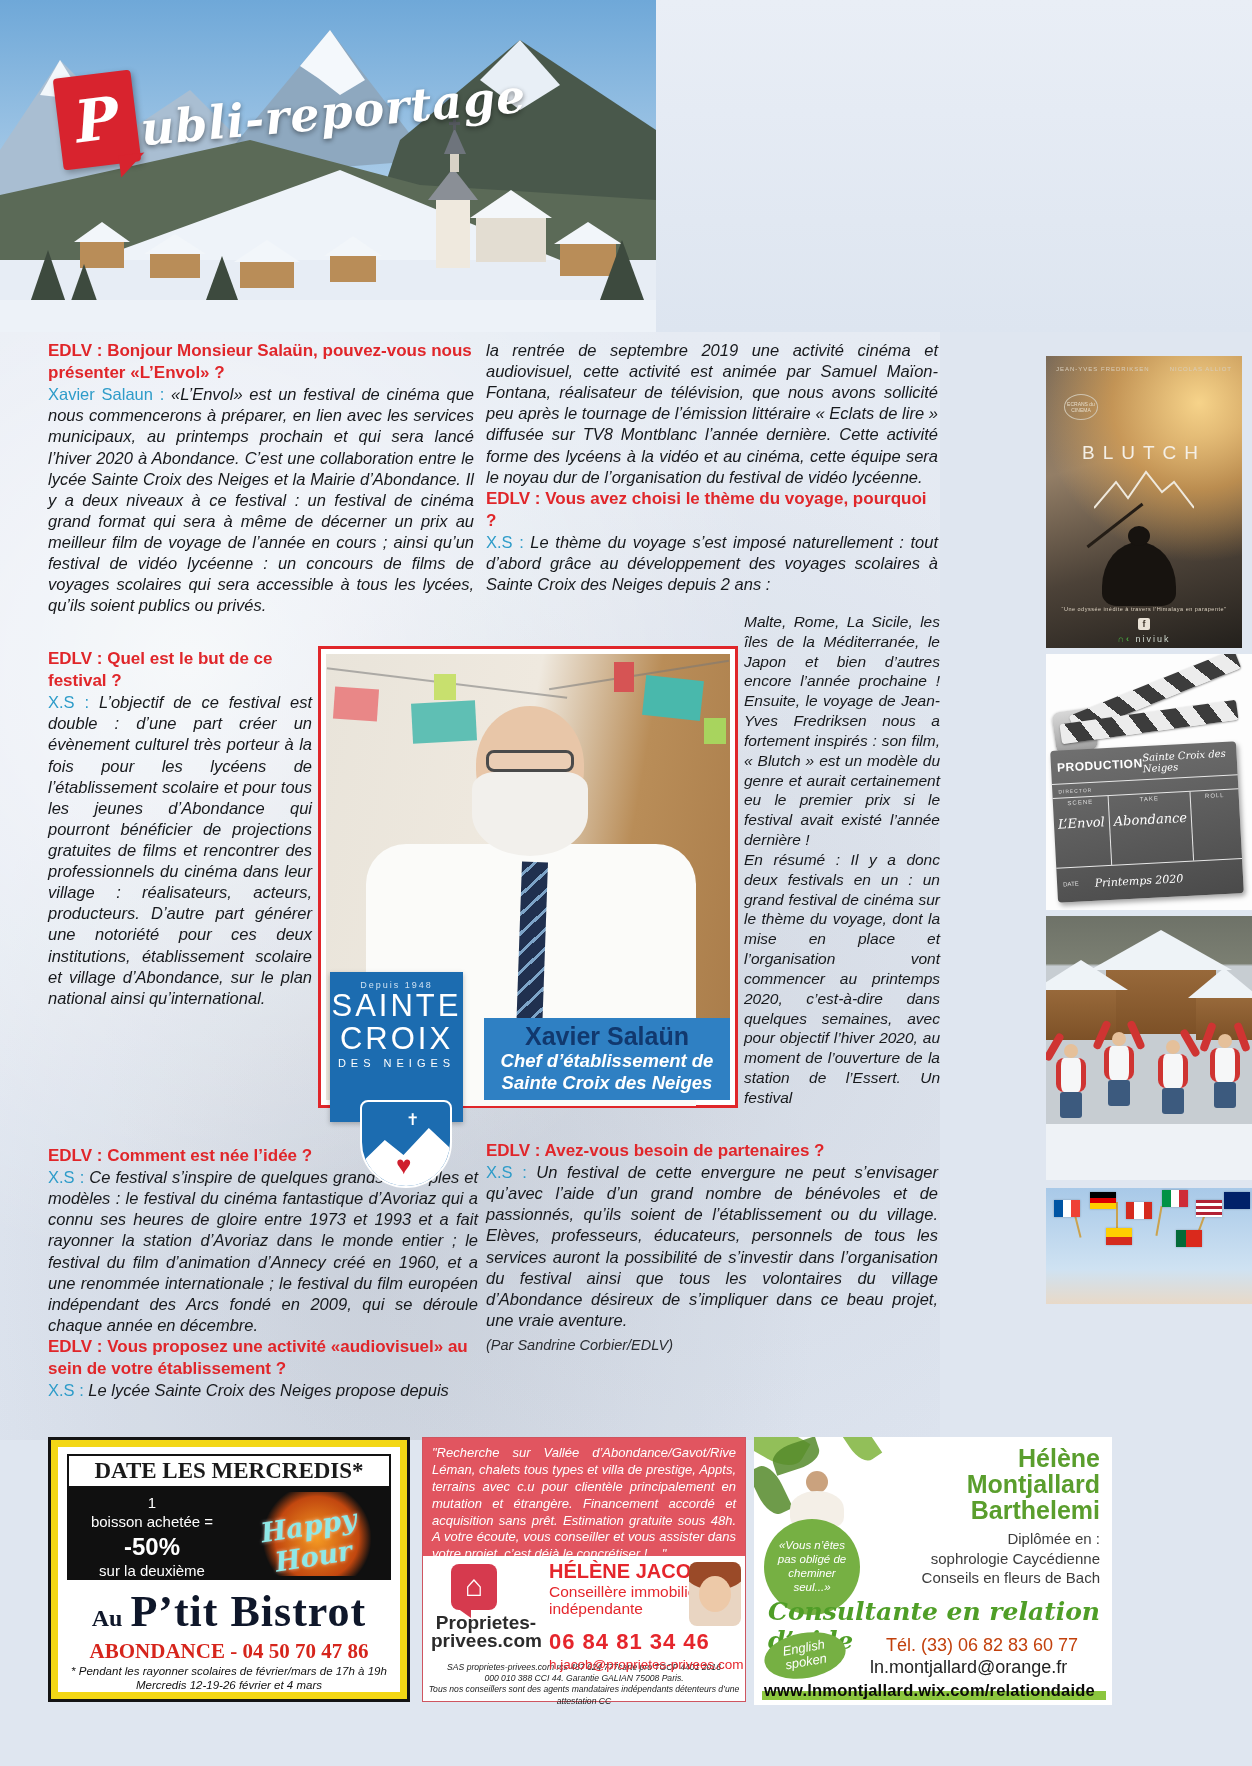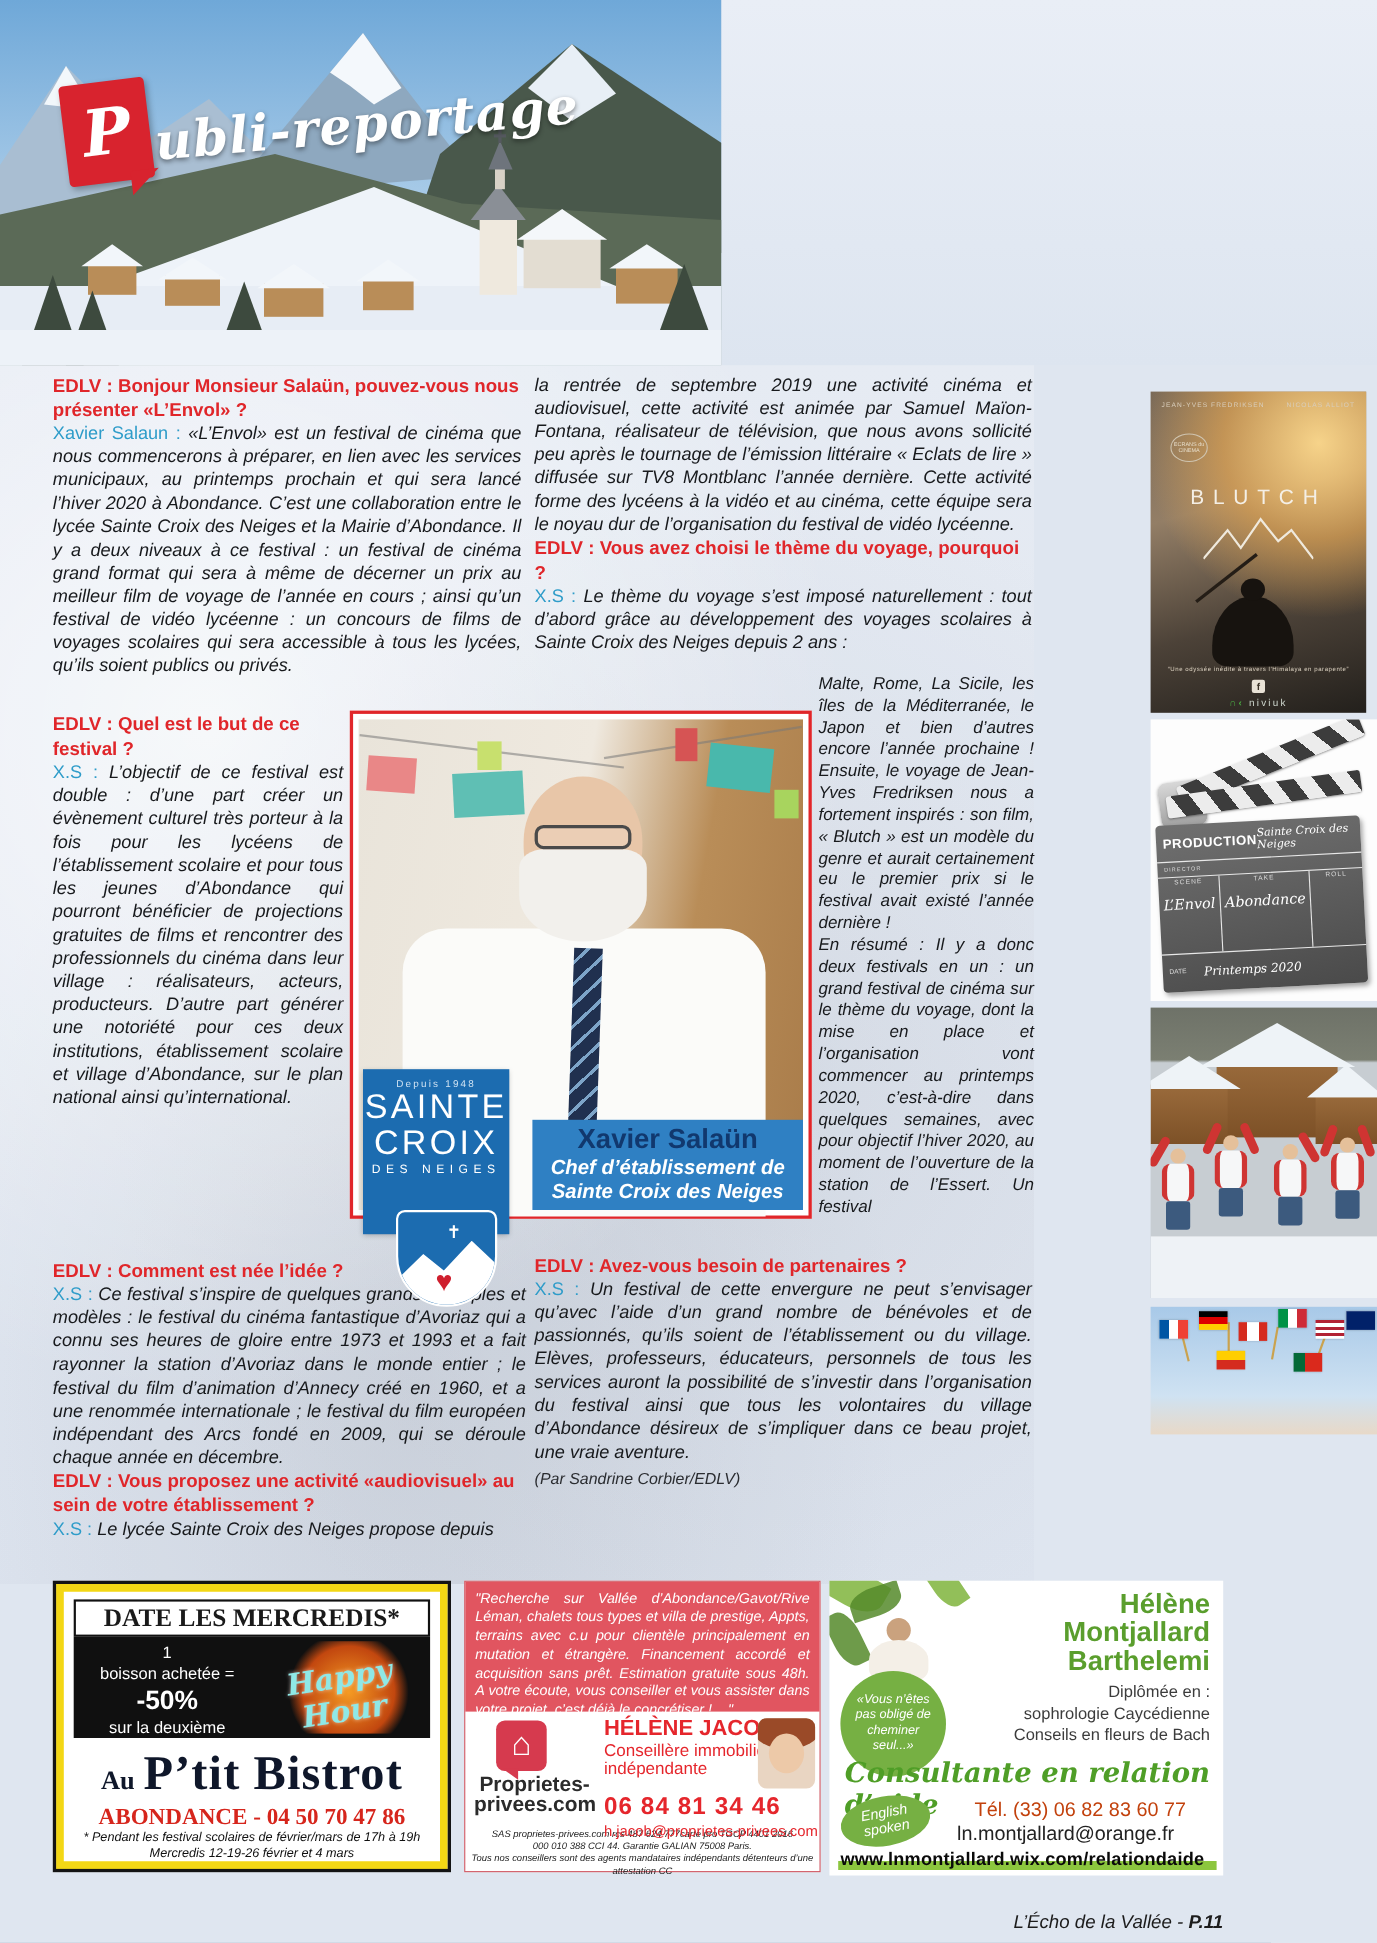--- a/index.html
+++ b/index.html
@@ -452,21 +452,21 @@
         <div class="big">-50%</div>
         <div>sur la deuxième</div>
       </div>
       <div id="happy-circle"></div>
       <div id="happy-text">Happy Hour</div>
     </div>
     <div id="bistrot-name-row">
       <span id="bistrot-au">Au</span><span id="bistrot-name">P’tit Bistrot</span>
     </div>
     <div id="bistrot-phone">ABONDANCE - 04 50 70 47 86</div>
-    <div class="bistrot-note">* Pendant les festival scolaires de février/mars de 17h à 19h</div>
+    <div class="bistrot-note">* Pendant les rayonner scolaires de février/mars de 17h à 19h</div>
     <div class="bistrot-note">Mercredis 12-19-26 février et 4 mars</div>
   </div>
 
   <div id="ad-mid">
     <div id="jacob-quote">"Recherche sur Vallée d’Abondance/Gavot/Rive Léman, chalets tous types et villa de prestige, Appts, terrains avec c.u pour clientèle principalement en mutation et étrangère. Financement accordé et acquisition sans prêt. Estimation gratuite sous 48h. A votre écoute, vous conseiller et vous assister dans votre projet, c’est déjà le concrétiser !... "</div>
     <div id="jacob-body">
       <div id="pp-icon">⌂</div>
       <div id="pp-name">
         <div>Proprietes-</div>
         <div>privees.com</div>
@@ -506,16 +506,13 @@
       <div>sophrologie Caycédienne</div>
       <div>Conseils en fleurs de Bach</div>
     </div>
     <div id="mont-consult">Consultante en relation d’aide</div>
     <div id="mont-english">English spoken</div>
     <div id="mont-tel">Tél. (33) 06 82 83 60 77</div>
     <div id="mont-mail">ln.montjallard@orange.fr</div>
     <div id="mont-url">www.lnmontjallard.wix.com/relationdaide</div>
   </div>
 
-  <div id="footer">
-    <span>L’Écho de la Vallée - </span><b>P.11</b>
-  </div>
 </div>
 
 </body></html>

